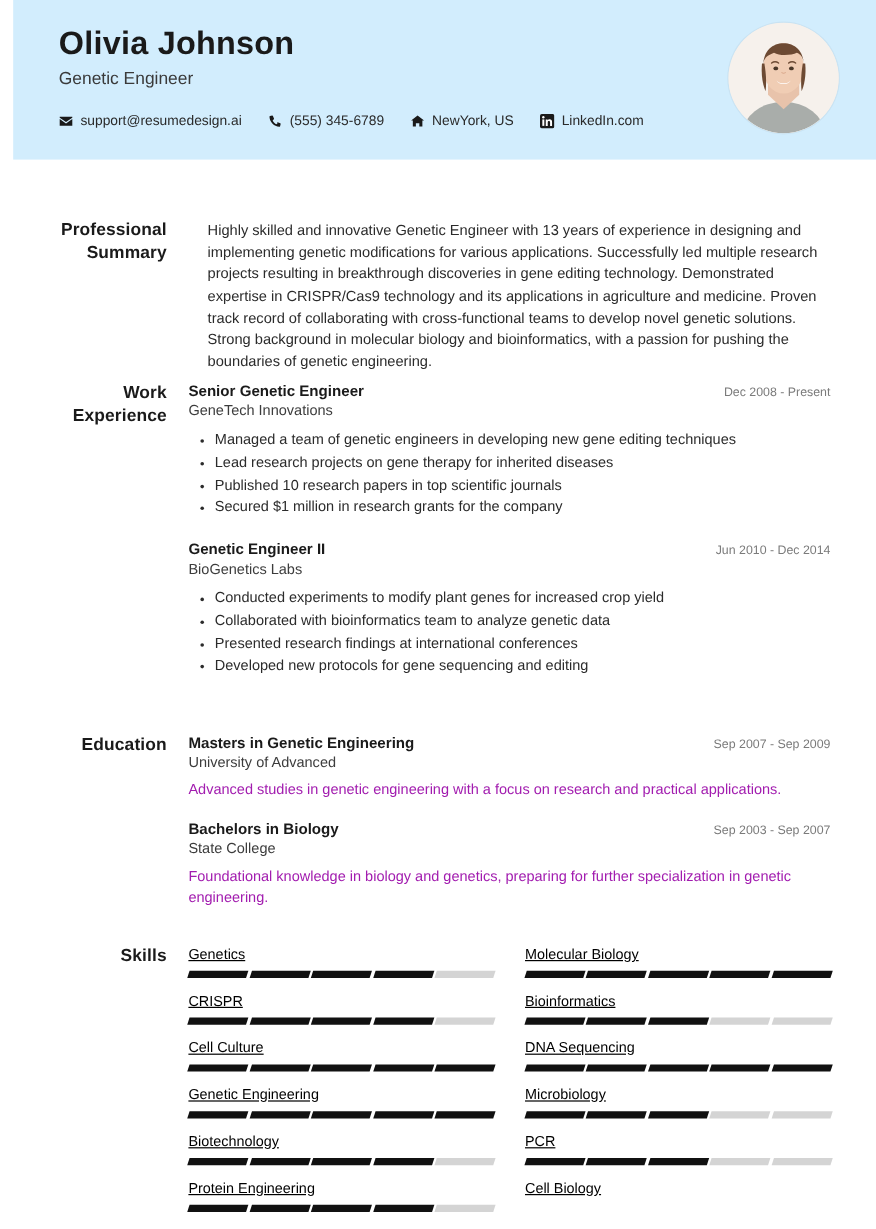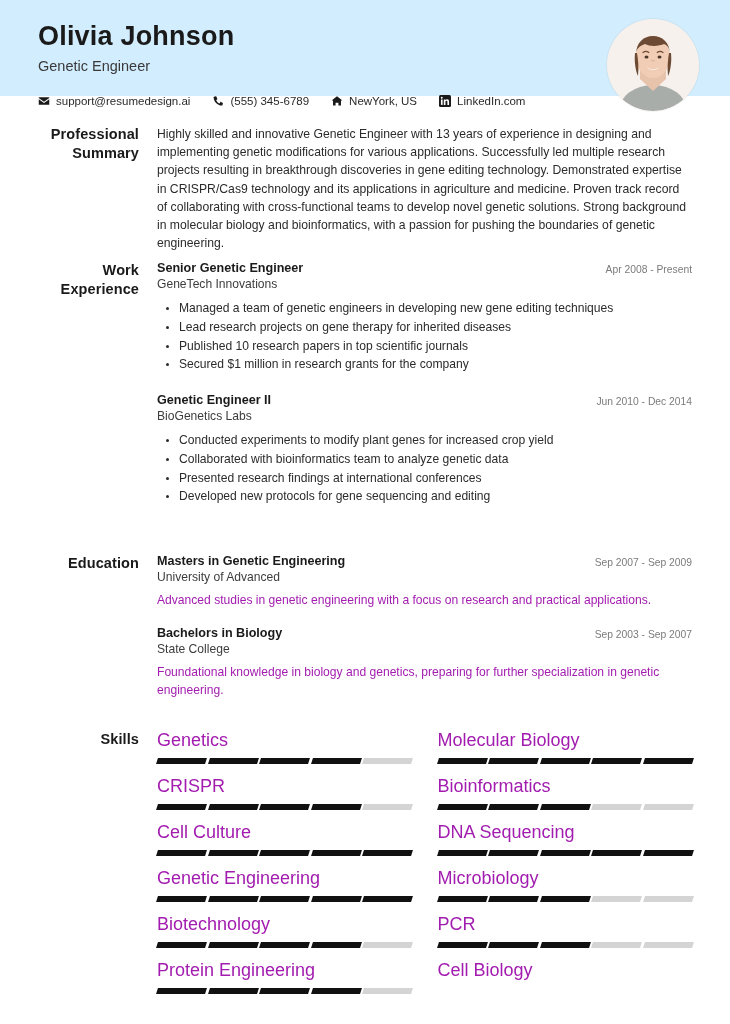--- a/index.html
+++ b/index.html
@@ -7,23 +7,24 @@
     width: 730px; height: 1024px;
     background: #ffffff;
     font-family: "Liberation Sans", sans-serif;
     overflow: hidden;
   }
   .page { position: relative; width: 730px; height: 1024px; background:#fff; }
 
   
   .header {
     position: relative;
-    height: 96px;
+    height: 133px;
     background: #d2edfd;
     padding: 22px 0 0 0;
+    margin-left: 11px;
   }
   .header-inner { padding-left: 38px; padding-right: 30px; }
   .name {
     font-size: 27px; font-weight: bold; color: #1a1a1a;
     letter-spacing: 0.2px; line-height: 1.1;
   }
   .job-title {
     font-size: 14.5px; color: #3a3a3a; margin-top: 6px; font-weight: normal;
   }
   .contact-row {
@@ -68,21 +69,21 @@
     font-size: 12.1px; color: #2b2b2b; line-height: 1.55;
     list-style: disc;
   }
   ul.bullets li::marker { font-size: 10px; }
 
   
   .skills-grid {
     display: grid; grid-template-columns: 1fr 1fr; column-gap: 26px; row-gap: 0px;
   }
   .skill { padding-bottom: 12px; }
-  .skill-name { font-size: 18px; color: #a21caf; margin-bottom: 7px; }
+  .skill-name { font-size: 12px; color: #000000; margin-bottom: 7px; text-decoration: underline; }
   .bar { display: flex; gap: 3px; height: 6px; }
   .seg {
     flex: 1 1 0; height: 6px; background: #d4d4d4;
     transform: skewX(-18deg);
   }
   .seg.on { background: #111111; }
 </style>
 </head>
 <body>
 
@@ -156,35 +157,35 @@
           <path d="M50.2 33.5c1.6-1.2 4.2-1.2 5.8 0" stroke="#6d4a33" stroke-width="1.2" fill="none" stroke-linecap="round"></path>
           <path d="M40 48c3 3.2 9 3.2 12 0c-2 4-10 4-12 0z" fill="#fff"></path>
           <path d="M44.6 41.5c.9.7 1.9.7 2.8 0" stroke="#d9a98c" stroke-width="1" fill="none" stroke-linecap="round"></path>
         </g>
       </svg>
     </div>
   </div>
 
   <div class="body">
 
-    <div class="section" style="margin-top:29px;">
+    <div class="section" style="margin-top:50px;gap:16px;">
       <div class="sec-label">Professional Summary</div>
       <div class="sec-content">
         <div class="summary-text">Highly skilled and innovative Genetic Engineer with 13 years of experience in designing and implementing genetic modifications for various applications. Successfully led multiple research projects resulting in breakthrough discoveries in gene editing technology. Demonstrated expertise in CRISPR/Cas9 technology and its applications in agriculture and medicine. Proven track record of collaborating with cross-functional teams to develop novel genetic solutions. Strong background in molecular biology and bioinformatics, with a passion for pushing the boundaries of genetic engineering.</div>
       </div>
     </div>
 
     <div class="section" style="margin-top:9px;">
       <div class="sec-label">Work Experience</div>
       <div class="sec-content">
 
         <div class="entry">
           <div class="entry-head">
             <div class="entry-title">Senior Genetic Engineer</div>
-            <div class="entry-date">Apr 2008 - Present</div>
+            <div class="entry-date">Dec 2008 - Present</div>
           </div>
           <div class="entry-org">GeneTech Innovations</div>
           <ul class="bullets">
             <li>Managed a team of genetic engineers in developing new gene editing techniques</li>
             <li>Lead research projects on gene therapy for inherited diseases</li>
             <li>Published 10 research papers in top scientific journals</li>
             <li>Secured $1 million in research grants for the company</li>
           </ul>
         </div>
 

